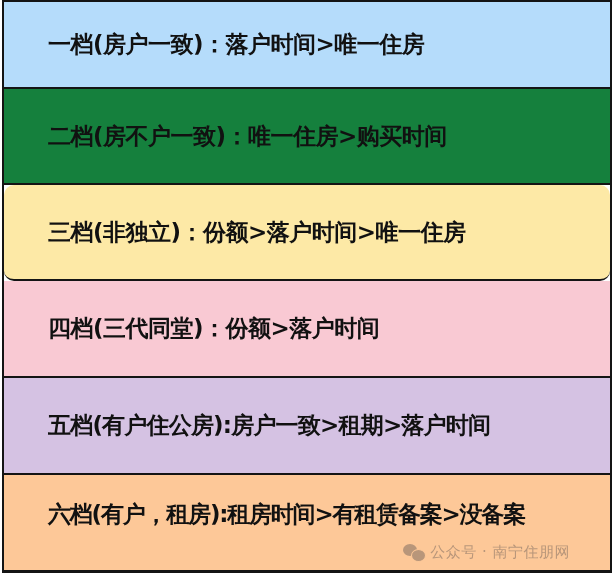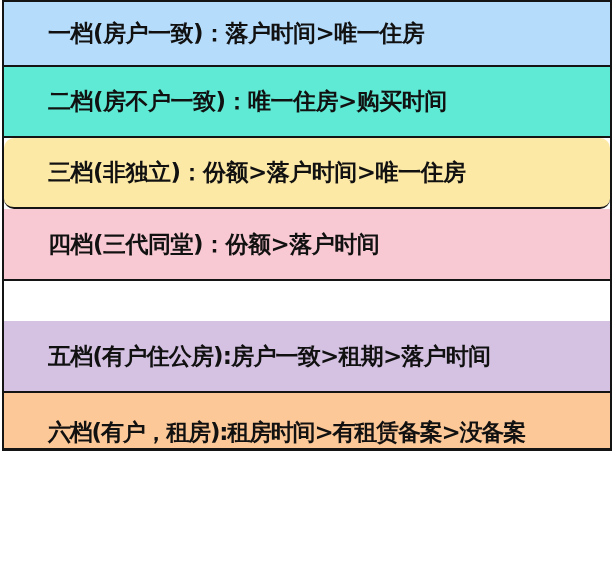--- a/index.html
+++ b/index.html
@@ -12,21 +12,21 @@
       height: 578px;
       position: relative;
       overflow: hidden;
       font-family: "DejaVu Sans", "Liberation Sans", sans-serif;
     }
     .table {
       position: absolute;
       left: 2px;
       top: 0px;
       width: 610px;
-      height: 451px;
+      height: 573px;
       box-sizing: border-box;
       border: 2px solid #141414;
       border-bottom-width: 3px;
       display: flex;
       flex-direction: column;
     }
     .row {
       position: relative;
       box-sizing: border-box;
       border-bottom: 2px solid #141414;
@@ -84,28 +84,35 @@
       border: 1px solid #fdc898;
     }
   </style>
 </head>
 <body>
 
 <div class="table">
   <div class="row row-1" style="background:#b5dcfb;">
     <span class="row-text">一档(房户一致)：落户时间&gt;唯一住房</span>
   </div>
-  <div class="row row-2" style="background:#5eead4;">
+  <div class="row row-2" style="background:#15803d;">
     <span class="row-text">二档(房不户一致)：唯一住房&gt;购买时间</span>
   </div>
   <div class="row row-3" style="background:#fde9a6;border-radius:10px;">
     <span class="row-text">三档(非独立)：份额&gt;落户时间&gt;唯一住房</span>
   </div>
   <div class="row row-4" style="background:#f9c9d3;">
     <span class="row-text">四档(三代同堂)：份额&gt;落户时间</span>
   </div>
-  <div class="row row-5" style="background:#d5c2e3;margin-top:40px;">
+  <div class="row row-5" style="background:#d5c2e3;">
     <span class="row-text">五档(有户住公房):房户一致&gt;租期&gt;落户时间</span>
   </div>
   <div class="row row-6" style="background:#fdc898;">
     <span class="row-text">六档(有户，租房):租房时间&gt;有租赁备案&gt;没备案</span>
+    <div class="watermark">
+      <span class="wechat-icon">
+        <span class="b1"></span>
+          <span class="b2"></span>
+      </span>
+      <span>公众号 · 南宁住朋网</span>
+    </div>
   </div>
 </div>
 
 </body></html>

